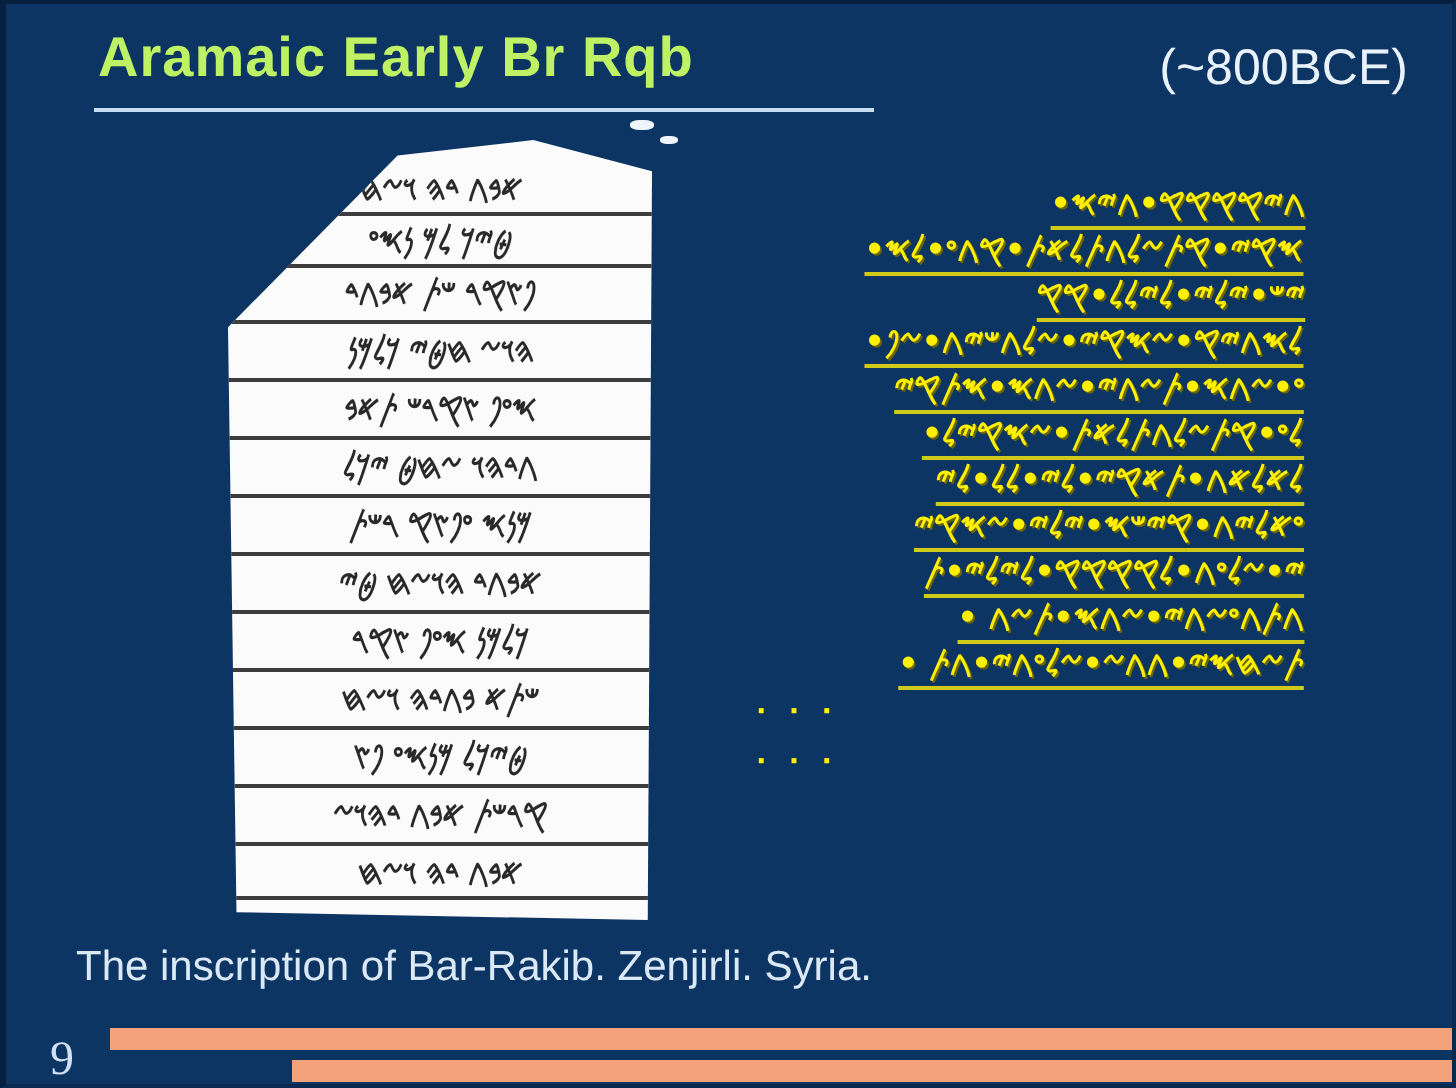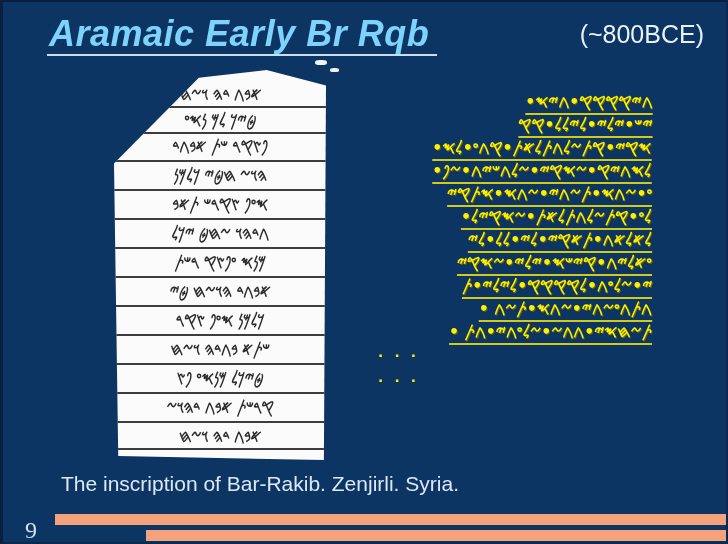--- a/index.html
+++ b/index.html
@@ -13,22 +13,22 @@
     box-sizing:border-box;
     border-left:3px solid #08203f;
     border-top:2px solid #08203f;
     border-right:2px solid #0a2950;
     border-bottom:2px solid #0a2950;
   }
 
   
   #title{
     position:absolute;left:46px;top:11px;
-    font-size:36px;font-style:italic;font-weight:bold;
-    color:#7dd3fc;
+    font-size:28px;font-weight:bold;
+    color:#bef264;
     letter-spacing:0.5px;
     white-space:nowrap;
   }
   #title-underline{
     position:absolute;left:44px;top:52px;width:390px;height:2px;
     background:#c9ddf2;
   }
   #date{
     position:absolute;right:22px;top:18px;
     font-size:25px;color:#e9f1fa;
@@ -96,21 +96,21 @@
     color:#fdf000;
     font-size:17px;font-weight:bold;
     line-height:25px;height:25px;
     text-align:center;
     padding-right:90px;
     letter-spacing:3px;
   }
 
   
   #caption{
-    position:absolute;left:58px;top:470px;
+    position:absolute;left:35px;top:470px;
     font-size:21px;color:#dbe8f6;white-space:nowrap;
   }
 
   
   .bar{position:absolute;background:#f4a27c;height:11px;}
   #bar1{left:52px;top:512px;right:0;}
   #bar2{left:143px;top:528px;right:0;}
   #pageno{
     position:absolute;left:22px;top:515px;
     font-family:"Liberation Serif",serif;
@@ -155,22 +155,22 @@
       <div class="glyphrow" style="top:356px;">𐤀𐤁𐤂 𐤃𐤄 𐤅𐤆𐤇</div>
       <div class="rule" style="top:378px;"></div>
     </div>
   </div>
 
   <div class="speck" style="left:312px;top:58px;width:12px;height:5px;"></div>
   <div class="speck" style="left:327px;top:66px;width:9px;height:4px;"></div>
 
   <div id="translit">
     <div class="tline"><span class="txt">•𐤂𐤉𐤒𐤒𐤒𐤒•𐤂𐤉𐤎</span></div>
+    <div class="tline"><span class="txt">•𐤎𐤒𐤉•𐤒𐤕𐤆𐤋𐤂𐤕𐤋𐤀𐤕•𐤒𐤂𐤏•𐤋𐤎</span></div>
     <div class="tline"><span class="txt">𐤉𐤔•𐤉𐤋𐤉•𐤋𐤉𐤋𐤋•𐤒𐤒</span></div>
-    <div class="tline"><span class="txt">•𐤎𐤒𐤉•𐤒𐤕𐤆𐤋𐤂𐤕𐤋𐤀𐤕•𐤒𐤂𐤏•𐤋𐤎</span></div>
     <div class="tline"><span class="txt">•𐤋𐤎𐤂𐤉𐤒•𐤆𐤎𐤒𐤉•𐤆𐤋𐤂𐤔𐤉𐤂•𐤆𐤐</span></div>
     <div class="tline"><span class="txt">𐤏•𐤆𐤂𐤎•𐤕𐤆𐤂𐤉•𐤆𐤂𐤎•𐤎𐤕𐤒𐤉</span></div>
     <div class="tline"><span class="txt">•𐤋𐤏•𐤒𐤕𐤆𐤋𐤂𐤕𐤋𐤀𐤕•𐤆𐤎𐤒𐤉𐤋</span></div>
     <div class="tline"><span class="txt">𐤋𐤀𐤋𐤀𐤂•𐤕𐤀𐤒𐤉•𐤋𐤉•𐤋𐤋•𐤋𐤉</span></div>
     <div class="tline"><span class="txt">𐤏𐤀𐤋𐤉𐤂•𐤒𐤉𐤔𐤎•𐤉𐤋𐤉•𐤆𐤎𐤒𐤉</span></div>
     <div class="tline"><span class="txt">𐤉•𐤆𐤋𐤏𐤂•𐤋𐤒𐤒𐤒𐤒•𐤋𐤉𐤋𐤉•𐤕</span></div>
     <div class="tline"><span class="txt">•  𐤂𐤕𐤂𐤏𐤆𐤂𐤉•𐤆𐤂𐤎•𐤕𐤆𐤂</span></div>
     <div class="tline"><span class="txt">•  𐤕𐤆𐤇𐤎𐤉•𐤂𐤂𐤆•𐤆𐤋𐤏𐤂𐤉•𐤂𐤕</span></div>
     <div class="dots">· · ·</div>
     <div class="dots">· · ·</div>

